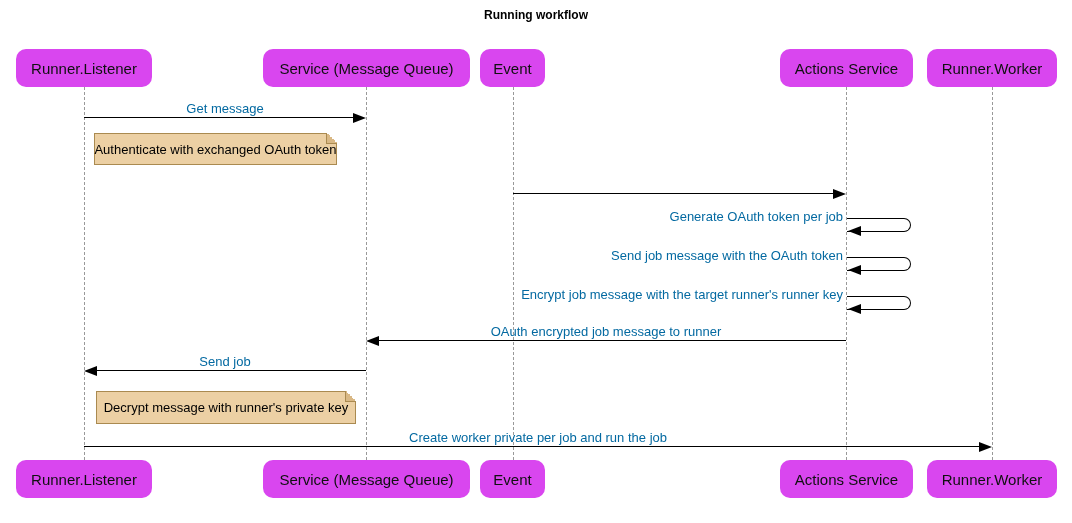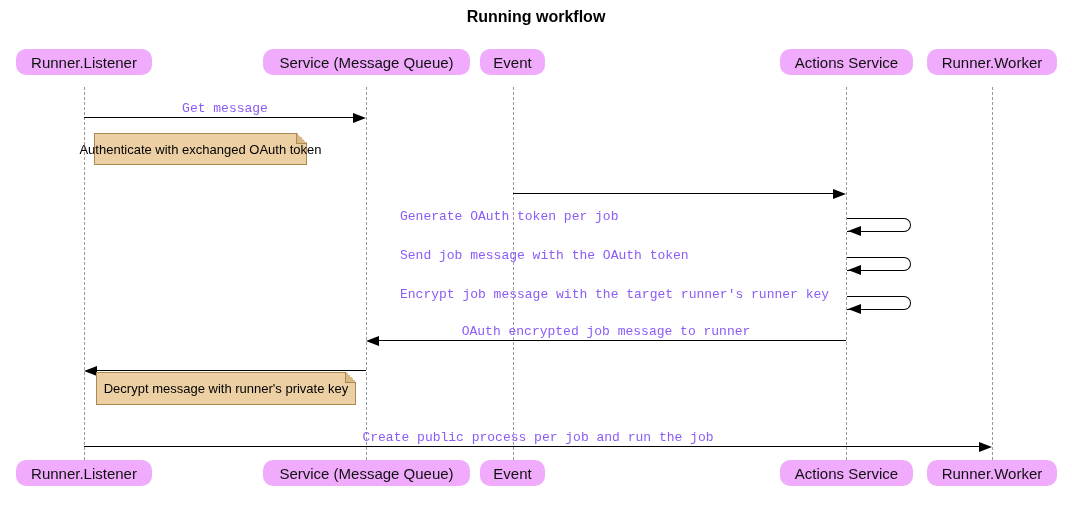--- a/index.html
+++ b/index.html
@@ -6,41 +6,40 @@
   #diagram{
     position:relative;
     width:1072px;height:523px;
     background:#ffffff;
     font-family:"Liberation Sans",sans-serif;
     color:#111;
     overflow:hidden;
   }
   .title{
     position:absolute;left:0;top:8px;width:1072px;
-    text-align:center;font-size:16px;font-weight:bold;color:#000;
+    text-align:center;font-size:12px;font-weight:bold;color:#000;
   }
   .participant{
-    position:absolute;height:26px;
-    background:#f0abfc;
+    position:absolute;height:38px;
+    background:#d946ef;
     border-radius:10px;
     display:flex;align-items:center;justify-content:center;
     font-size:15px;color:#101010;
     box-sizing:border-box;
   }
   .lifeline{
     position:absolute;top:87px;height:373px;width:0;
     border-left:1px dashed #999999;
   }
   .msg-label{
-    position:absolute;height:14px;font-size:13px;color:#8b5cf6;line-height:14px;
+    position:absolute;height:14px;font-size:13px;color:#0369a1;line-height:14px;
     white-space:nowrap;
-    font-family:Liberation Mono, monospace;
   }
   .center{text-align:center;}
-  .right{}
+  .right{text-align:right;}
   .line{position:absolute;height:0;border-top:1.6px solid #000;}
   .head{position:absolute;width:0;height:0;}
   .head.right{border-left:13px solid #000;border-top:5px solid transparent;border-bottom:5px solid transparent;}
   .head.left{border-right:13px solid #000;border-top:5px solid transparent;border-bottom:5px solid transparent;}
   .selfloop{
     position:absolute;left:847px;width:64px;height:14px;
     border:1.6px solid #000;border-left:none;
     border-radius:0 12px 12px 0;
     box-sizing:border-box;
   }
@@ -85,21 +84,21 @@
       <span>Actions Service</span>
     </div>
   <div class="participant" style="left:927px;top:49px;width:130px">
       <span>Runner.Worker</span>
     </div>
 
   <div class="msg-label center" style="left:84px;top:102px;width:282px">Get message</div>
   <div class="line" style="left:84px;top:117px;width:278px"></div>
   <div class="head right" style="left:353px;top:113px"></div>
 
-  <div class="note" style="left:94px;top:133px;width:213px;height:32px">
+  <div class="note" style="left:94px;top:133px;width:243px;height:32px">
     <span class="fold"></span>
     <span>Authenticate with exchanged OAuth token</span>
   </div>
 
   <div class="line" style="left:513px;top:193px;width:329px"></div>
   <div class="head right" style="left:833px;top:189px"></div>
 
   <div class="msg-label right" style="left:400px;top:210px;width:443px">Generate OAuth token per job</div>
   <div class="selfloop" style="top:218px"></div>
   <div class="head left" style="left:848px;top:226px"></div>
@@ -109,29 +108,30 @@
   <div class="head left" style="left:848px;top:265px"></div>
 
   <div class="msg-label right" style="left:400px;top:288px;width:443px">Encrypt job message with the target runner's runner key</div>
   <div class="selfloop" style="top:296px"></div>
   <div class="head left" style="left:848px;top:304px"></div>
 
   <div class="msg-label center" style="left:366px;top:325px;width:480px">OAuth encrypted job message to runner</div>
   <div class="line" style="left:370px;top:340px;width:476px"></div>
   <div class="head left" style="left:366px;top:336px"></div>
 
+  <div class="msg-label center" style="left:84px;top:355px;width:282px">Send job</div>
   <div class="line" style="left:88px;top:370px;width:278px"></div>
   <div class="head left" style="left:84px;top:366px"></div>
 
-  <div class="note" style="left:96px;top:372px;width:260px;height:33px">
+  <div class="note" style="left:96px;top:391px;width:260px;height:33px">
     <span class="fold"></span>
     <span>Decrypt message with runner's private key</span>
   </div>
 
-  <div class="msg-label center" style="left:84px;top:431px;width:908px">Create public process per job and run the job</div>
+  <div class="msg-label center" style="left:84px;top:431px;width:908px">Create worker private per job and run the job</div>
   <div class="line" style="left:84px;top:446px;width:904px"></div>
   <div class="head right" style="left:979px;top:442px"></div>
 
   <div class="participant" style="left:16px;top:460px;width:136px">
       <span>Runner.Listener</span>
     </div>
   <div class="participant" style="left:263px;top:460px;width:207px">
       <span>Service (Message Queue)</span>
     </div>
   <div class="participant" style="left:480px;top:460px;width:65px">

